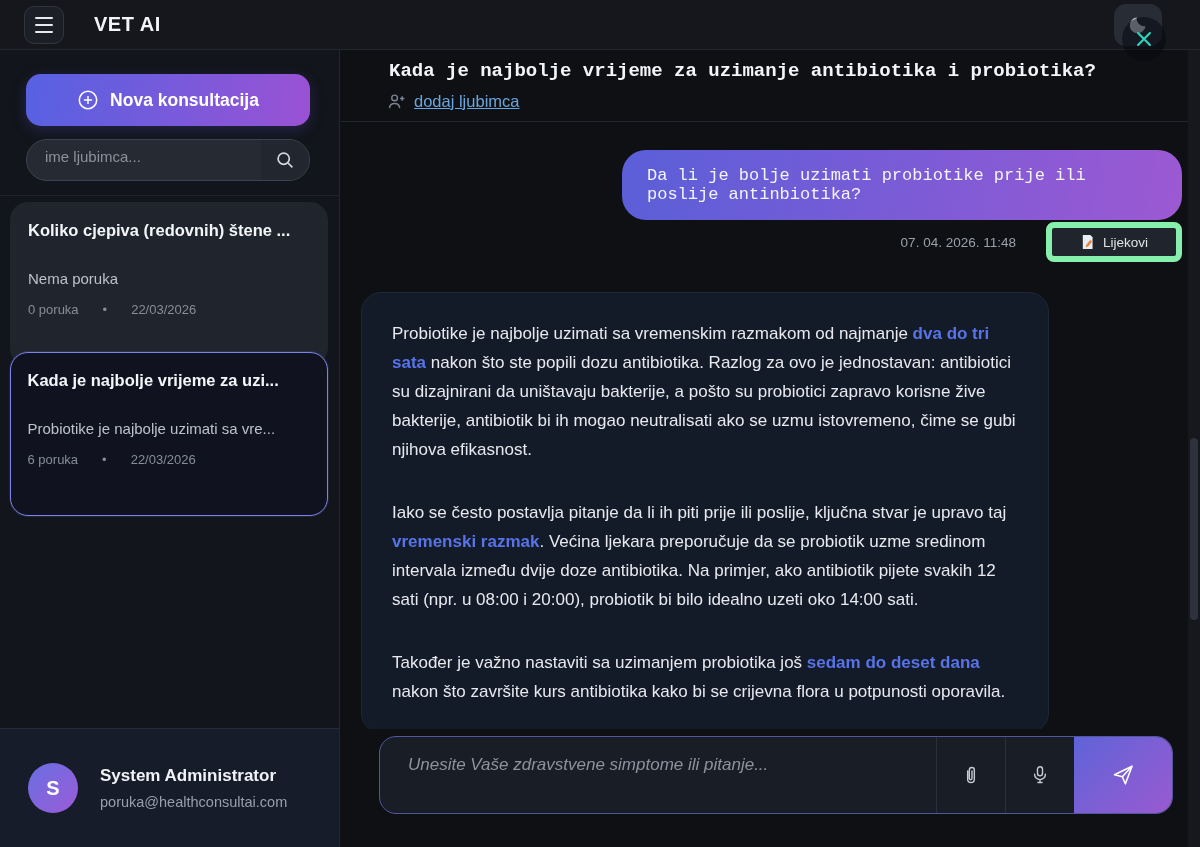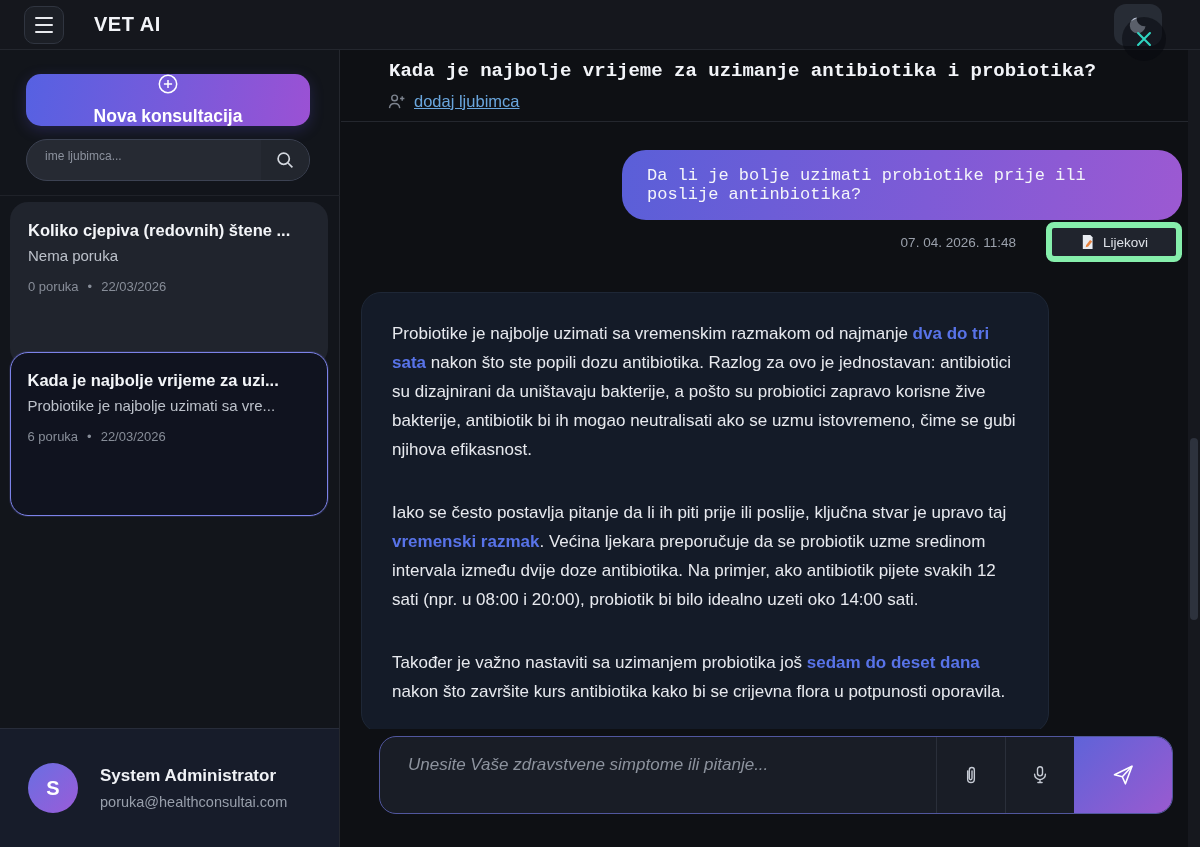--- a/index.html
+++ b/index.html
@@ -36,30 +36,29 @@
   .sidebar {
     position:absolute; left:0; top:50px; width:340px; height:797px;
     background:#12151b; border-right:1px solid #24272e; z-index:20;
   }
   .new-consult-btn {
     position:absolute; left:26px; top:24px; width:284px; height:52px; border-radius:15px;
     background:linear-gradient(100deg,#5661e2 0%,#7a5ada 55%,#9b51d4 100%);
     display:flex; align-items:center; justify-content:center; gap:11px;
     color:#ffffff; font-size:17.5px; font-weight:bold; cursor:pointer;
     box-shadow:0 4px 14px rgba(90,80,210,.25);
-    flex-direction:column;
   }
   .search-wrap {
     position:absolute; left:26px; top:89px; width:284px; height:42px;
     border-radius:21px; background:#262a33; border:1px solid #3c4252;
     display:flex; align-items:center; overflow:hidden;
   }
   .search-wrap input {
     flex:1; height:100%; border:none; outline:none; background:transparent;
-    color:#c9cdd5; font-size:12px; padding:0 10px 8px 18px;
+    color:#c9cdd5; font-size:15px; padding:0 10px 8px 18px;
     font-family:"Liberation Sans","DejaVu Sans",sans-serif;
   }
   .search-wrap input::placeholder { color:#8b919d; }
   .search-icon-zone {
     width:48px; height:100%; background:#22262e; display:flex; align-items:center; justify-content:center;
     cursor:pointer;
   }
   .sidebar-divider { position:absolute; left:0; top:145px; width:340px; height:1px; background:#1f2229; }
 
   .conv-card {
@@ -69,22 +68,22 @@
   .conv-card.card-1 { top:152px; }
   .conv-card.card-2 {
     top:302px; background:#10131f;
     border:1.5px solid #7c82e8; padding:17.5px 16.5px;
     box-shadow:0 0 0 1px rgba(124,130,232,.15);
   }
   .conv-title {
     font-size:16.5px; font-weight:bold; color:#f3f5f8;
     white-space:nowrap; overflow:hidden;
   }
-  .conv-preview { margin-top:7px; font-size:15px; color:#bcc1ca; white-space:nowrap; overflow:hidden; }
-  .conv-meta { margin-top:15px; font-size:13px; color:#878d98; display:flex; align-items:flex-end; gap:9px; }
+  .conv-preview { margin-top:30px; font-size:15px; color:#bcc1ca; white-space:nowrap; overflow:hidden; }
+  .conv-meta { margin-top:15px; font-size:13px; color:#878d98; display:flex; align-items:flex-end; gap:24px; }
 
   .sidebar-footer {
     position:absolute; left:0; bottom:0; width:339px; height:119px;
     background:#171c2a; border-top:1px solid #272c3a;
     display:flex; align-items:center; padding-left:28px; gap:22px;
   }
   .avatar {
     width:50px; height:50px; border-radius:50%;
     background:linear-gradient(135deg,#6a6ee2 0%,#9a5cd8 100%);
     display:flex; align-items:center; justify-content:center;

